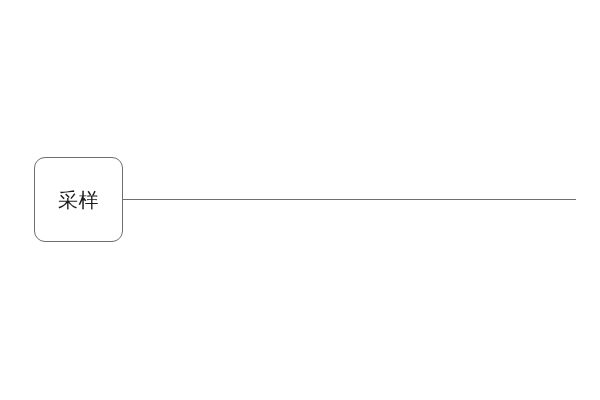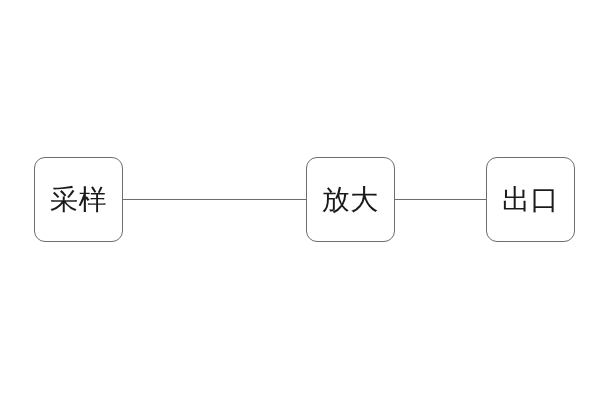--- a/index.html
+++ b/index.html
@@ -37,21 +37,21 @@
     background: #ffffff;
     border: 1.4px solid #6e6e6e;
     border-radius: 11px;
     display: flex;
     align-items: center;
     justify-content: center;
     position: relative;
     z-index: 2;
   }
   .node-label {
-    font-size: 28px;
+    font-size: 20px;
     line-height: 1;
     color: #1a1a1a;
     letter-spacing: 0.5px;
     white-space: nowrap;
     font-weight: 400;
   }
   .connector {
     flex: 1 1 auto;
     height: 0;
     border-top: 1.4px solid #6e6e6e;
@@ -70,25 +70,19 @@
 
     <div class="node">
       <span class="node-label">采样</span>
     </div>
 
     <div class="connector"></div>
 
 
     <div class="connector"></div>
 
-    <div class="node">
-      <span class="node-label">放大</span>
-    </div>
 
     <div class="connector"></div>
 
-    <div class="node">
-      <span class="node-label">出口</span>
-    </div>
 
   </div>
 
 </div>
 
 </body></html>

